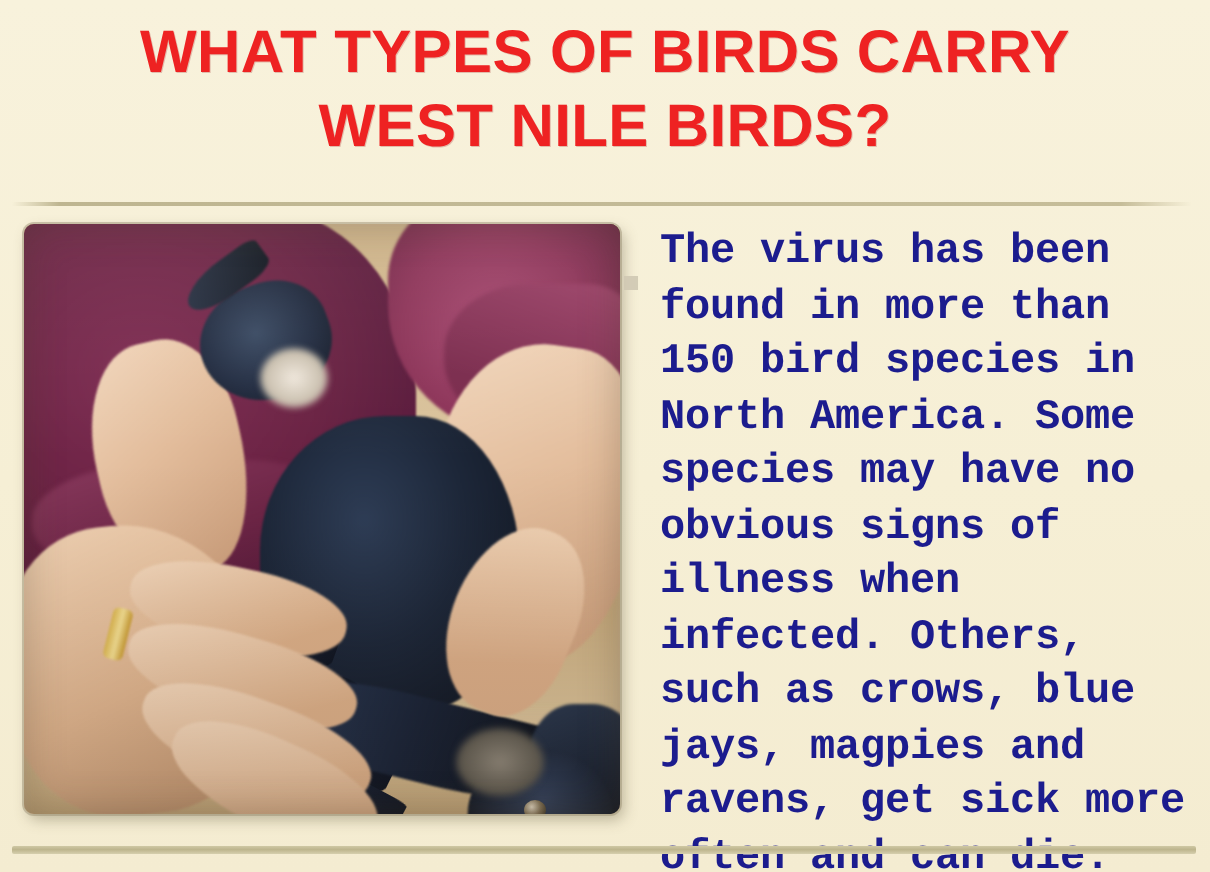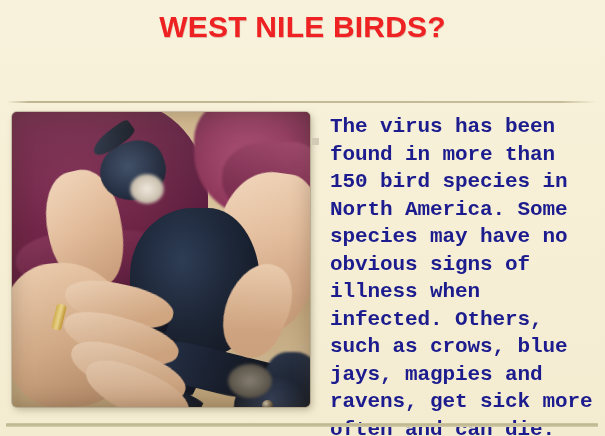--- a/index.html
+++ b/index.html
@@ -318,20 +318,21 @@
     line-height: 27.5px;
     letter-spacing: -0.1px;
   }
 </style>
 </head>
 <body>
 
 <div id="slide">
 
   <div class="title-block">
+    <div class="title-line">WHAT TYPES OF BIRDS CARRY</div>
     <div class="title-line">WEST NILE BIRDS?</div>
   </div>
 
   <div class="rule-top"></div>
 
   <div class="photo-frame">
     <div class="photo">
       <div class="bg-band band-a"></div>
       <div class="bg-band band-b"></div>
       <div class="bg-band band-c"></div>

